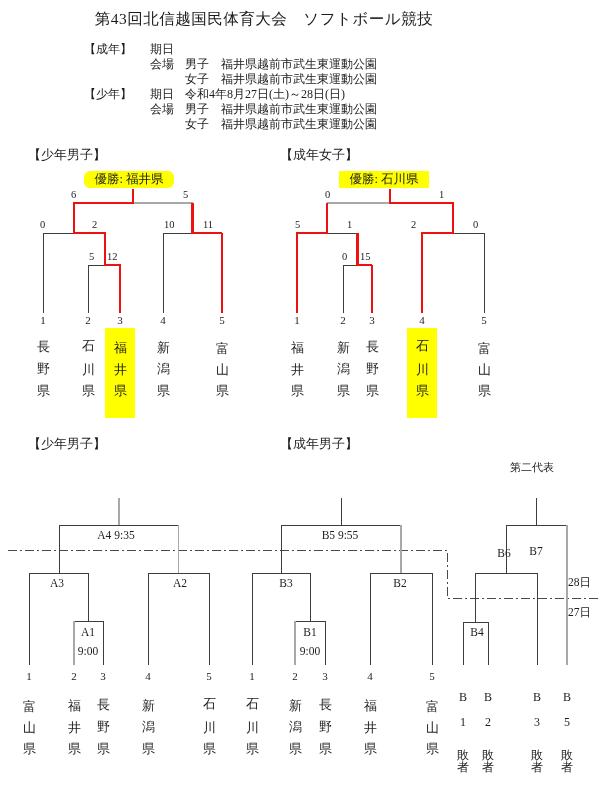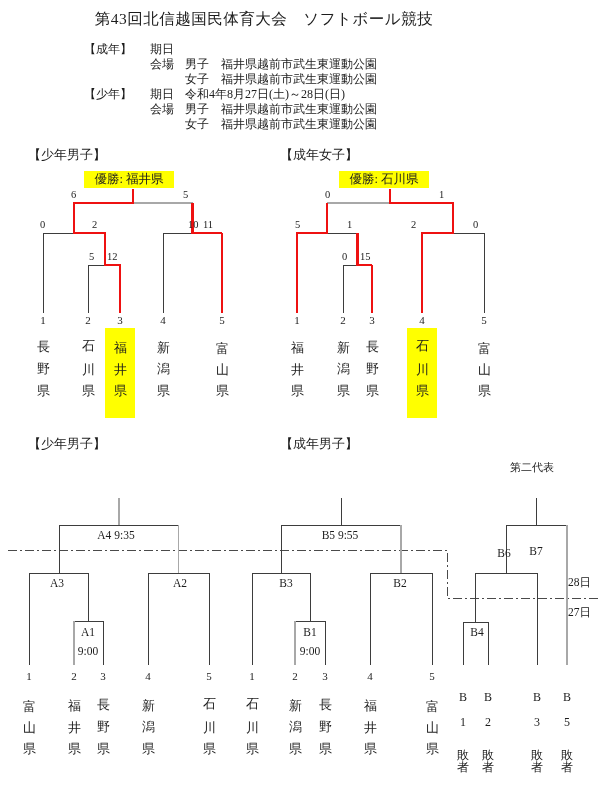--- a/index.html
+++ b/index.html
@@ -132,30 +132,30 @@
   <div class="t info" style="left:150px;top:101px;">会場</div>
   <div class="t info" style="left:185px;top:101px;">男子　福井県越前市武生東運動公園</div>
   <div class="t info" style="left:185px;top:116px;">女子　福井県越前市武生東運動公園</div>
 
   <div class="t heading" style="left:28px;top:146px;">【少年男子】</div>
   <div class="t heading" style="left:280px;top:146px;">【成年女子】</div>
   <div class="t heading" style="left:28px;top:435px;">【少年男子】</div>
   <div class="t heading" style="left:280px;top:435px;">【成年男子】</div>
   <div class="t seclab" style="left:510px;top:460px;">第二代表</div>
 
-  <div class="t champ-box" style="left:84px;top:171px;">優勝: 福井県</div>
+  <div class="t champ-box" style="left:84px;top:171px;border-radius:6px;">優勝: 福井県</div>
   <div class="t champ-box" style="left:339px;top:171px;">優勝: 石川県</div>
 
   <div class="t score" style="left:71px;top:189px;">6</div>
   <div class="t score" style="left:183px;top:189px;">5</div>
   <div class="t score" style="left:40px;top:219px;">0</div>
   <div class="t score" style="left:92px;top:219px;">2</div>
   <div class="t score" style="left:89px;top:251px;">5</div>
   <div class="t score" style="left:107px;top:251px;">12</div>
-  <div class="t score" style="left:164px;top:219px;margin-left:24px;">10</div>
+  <div class="t score" style="left:164px;top:219px;">10</div>
   <div class="t score" style="left:203px;top:219px;">11</div>
 
   <div class="t score" style="left:325px;top:189px;">0</div>
   <div class="t score" style="left:439px;top:189px;">1</div>
   <div class="t score" style="left:295px;top:219px;">5</div>
   <div class="t score" style="left:347px;top:219px;">1</div>
   <div class="t score" style="left:342px;top:251px;">0</div>
   <div class="t score" style="left:360px;top:251px;">15</div>
   <div class="t score" style="left:411px;top:219px;">2</div>
   <div class="t score" style="left:473px;top:219px;">0</div>

